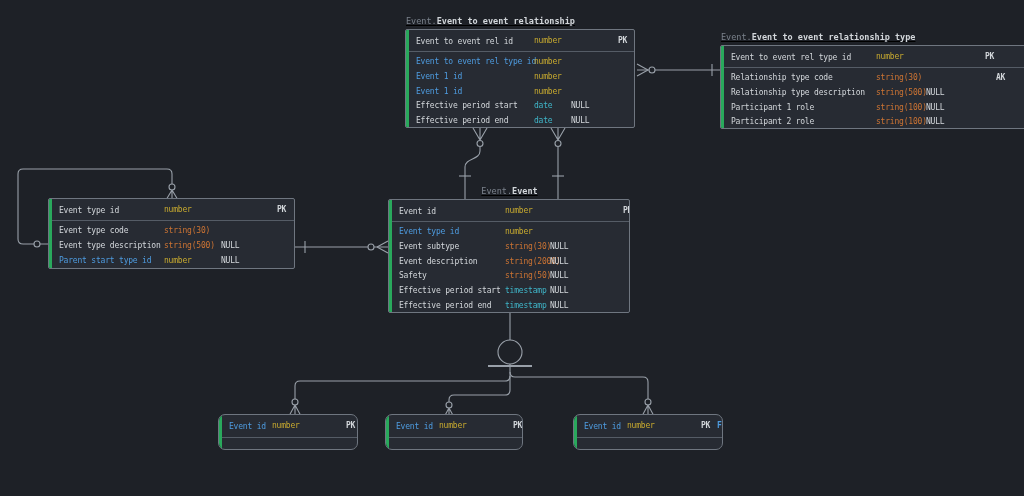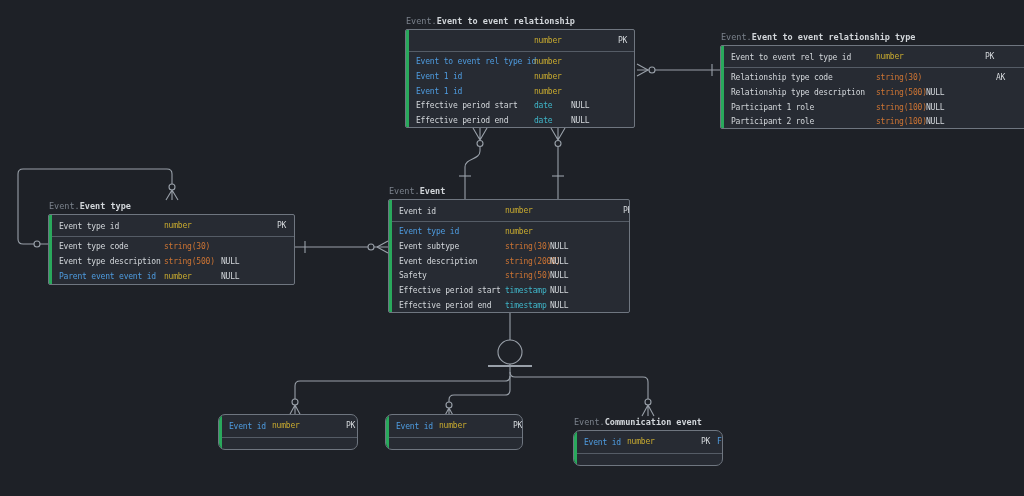--- a/index.html
+++ b/index.html
@@ -10,52 +10,52 @@
   *{margin:0;padding:0;box-sizing:border-box;}
   html,body{width:1024px;height:496px;overflow:hidden;}
   body{background:var(--bg);font-family:"DejaVu Sans Mono","Liberation Mono",monospace;}
   #canvas{position:relative;width:1024px;height:496px;background:var(--bg);}
   svg.wires{position:absolute;left:0;top:0;z-index:1;}
   svg.wires path{fill:none;stroke:var(--line);stroke-width:1.1;}
   svg.wires circle{stroke:var(--line);stroke-width:1.1;fill:var(--bg);}
   svg.wires path.thick{stroke-width:2;}
 
   .tbl{position:absolute;z-index:2;}
-  .tbl-header{height:16px;line-height:16px;font-size:8.5px;white-space:nowrap;padding-left:1px;}
+  .tbl-header{height:16px;line-height:16px;font-size:8.5px;white-space:nowrap;padding-left:1px;text-decoration:underline;}
   .tbl-header .schema{color:var(--muted);}
   .tbl-header .tname{color:var(--text);font-weight:bold;}
   .tbl-box{position:relative;background:var(--panel);border:1px solid var(--border);
            border-radius:2px;overflow:hidden;width:100%;}
   .small .tbl-box{border-radius:7px;}
   .green-bar{position:absolute;left:0;top:0;bottom:0;width:3px;background:var(--accent);}
   .sec-pk{border-bottom:1px solid var(--sep);margin-left:3px;}
   .sec-pk .row{height:21px;}
   .sec-pk .row .cname{line-height:21px;}
   .sec-body{margin-left:3px;padding-top:3px;}
   .sec-body .row{height:14.7px;}
   .row{position:relative;font-size:8px;letter-spacing:-0.2px;color:var(--text);white-space:nowrap;}
   .row span{position:absolute;top:50%;transform:translateY(-50%);line-height:1;}
   .sec-pk .row span{top:50%;}
   .cname{left:7px;color:var(--text);}
   .cname.blue{color:var(--blue);}
   .ctype.number{color:var(--yellow);}
   .ctype.string{color:var(--orange);}
   .ctype.datetime{color:var(--cyan);}
   .cnull{color:var(--text);}
-  .key{font-weight:normal;color:var(--text);padding-left:32px;}
+  .key{font-weight:bold;color:var(--text);padding-left:32px;}
   .key.k-FK{color:var(--blue);}
 
   
   .t0{left:405px;top:13px;width:230px;} .t0 .tbl-box{height:99px;}
   .t0 .ctype{left:125px}.t0 .cnull{left:162px}.t0 .k-PK{left:177px}.t0 .k-FK{left:200px}
   .t1{left:720px;top:29px;width:320px;} .t1 .tbl-box{height:84px;}
   .t1 .ctype{left:152px}.t1 .cnull{left:202px}.t1 .k-PK{left:229px}.t1 .k-AK{left:240px}
   .t2{left:48px;top:198px;width:247px;} .t2 .tbl-box{height:71px;}
   .t2 .ctype{left:112px}.t2 .cnull{left:169px}.t2 .k-PK{left:193px}.t2 .k-AK{left:224px}.t2 .k-FK{left:212px}
-  .t3{left:388px;top:183px;width:242px;} .t3 .tbl-box{height:114px;}
+  .t3{left:388px;top:183px;width:242px;text-align:center;} .t3 .tbl-box{height:114px;}
   .t3 .ctype{left:113px}.t3 .cnull{left:158px}.t3 .k-PK{left:199px}.t3 .k-FK{left:214px}
   .t4{left:218px;top:414px;width:140px;}
   .t5{left:385px;top:414px;width:138px;}
   .t6{left:573px;top:414px;width:150px;}
   .small .tbl-box{height:36px;}
   .small .sec-pk .row{height:22px;}
   .small .sec-body{min-height:12px;padding:0;}
   .small .ctype{left:50px}.small .k-PK{left:92px}.small .k-FK{left:108px}
 </style>
 </head>
@@ -116,20 +116,21 @@
       <path d="M648 405 V416 M648 405 L642 416 M648 405 L654 416"></path>
     </g>
   </svg>
 
   <div class="tbl t0">
     <div class="tbl-header"><span class="schema">Event.</span><span class="tname">Event to event relationship</span></div>
     <div class="tbl-box">
         <div class="green-bar"></div>
         <div class="sec-pk">
           <div class="row">
+            <span class="cname">Event to event rel id</span>
             <span class="ctype number">number</span>
             <span class="key k-PK">PK</span>
           </div>
         </div>
         <div class="sec-body">
           <div class="row">
             <span class="cname blue">Event to event rel type id</span>
             <span class="ctype number">number</span>
             <span class="key k-FK">FK</span>
           </div>
@@ -185,21 +186,20 @@
           </div>
           <div class="row">
             <span class="cname">Participant 2 role</span>
             <span class="ctype string">string(100)</span>
             <span class="cnull">NULL</span>
           </div>
         </div>
       </div>
   </div>
   <div class="tbl t2">
-    <div class="tbl-header"><span class="schema">Event.</span><span class="tname">Event type</span></div>
     <div class="tbl-box">
         <div class="green-bar"></div>
         <div class="sec-pk">
           <div class="row">
             <span class="cname">Event type id</span>
             <span class="ctype number">number</span>
             <span class="key k-PK">PK</span>
           </div>
         </div>
         <div class="sec-body">
@@ -207,21 +207,21 @@
             <span class="cname">Event type code</span>
             <span class="ctype string">string(30)</span>
             <span class="key k-AK">AK</span>
           </div>
           <div class="row">
             <span class="cname">Event type description</span>
             <span class="ctype string">string(500)</span>
             <span class="cnull">NULL</span>
           </div>
           <div class="row">
-            <span class="cname blue">Parent event event id</span>
+            <span class="cname blue">Parent start type id</span>
             <span class="ctype number">number</span>
             <span class="cnull">NULL</span>
             <span class="key k-FK">FK</span>
           </div>
         </div>
       </div>
   </div>
   <div class="tbl t3">
     <div class="tbl-header"><span class="schema">Event.</span><span class="tname">Event</span></div>
     <div class="tbl-box">
@@ -289,21 +289,20 @@
             <span class="cname blue">Event id</span>
             <span class="ctype number">number</span>
             <span class="key k-PK">PK</span>
             <span class="key k-FK">FK</span>
           </div>
         </div>
         <div class="sec-body"></div>
       </div>
   </div>
   <div class="tbl t6 small">
-    <div class="tbl-header"><span class="schema">Event.</span><span class="tname">Communication event</span></div>
     <div class="tbl-box">
         <div class="green-bar"></div>
         <div class="sec-pk">
           <div class="row">
             <span class="cname blue">Event id</span>
             <span class="ctype number">number</span>
             <span class="key k-PK">PK</span>
             <span class="key k-FK">FK</span>
           </div>
         </div>

